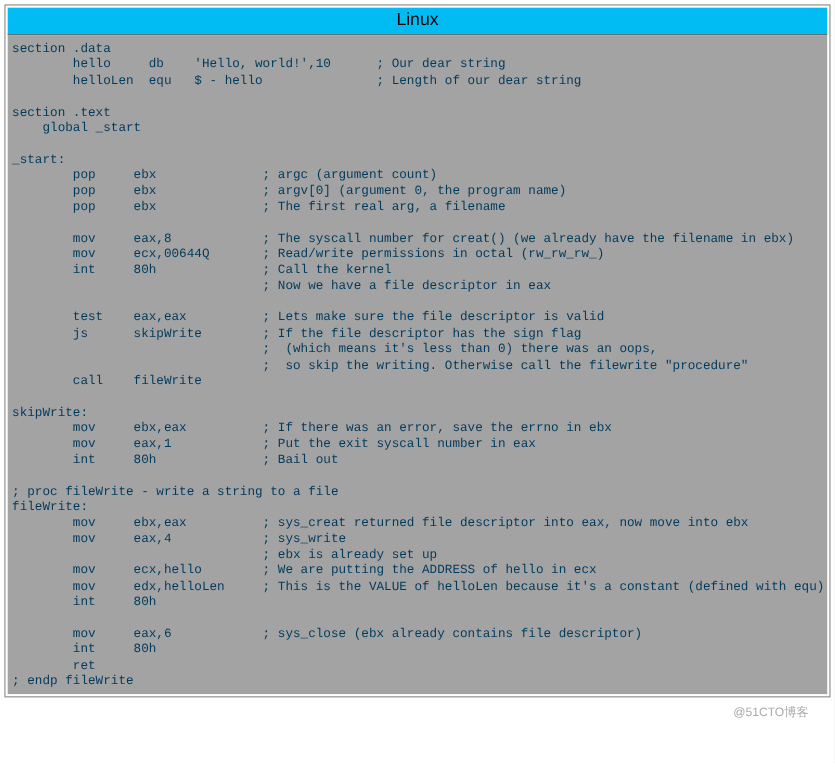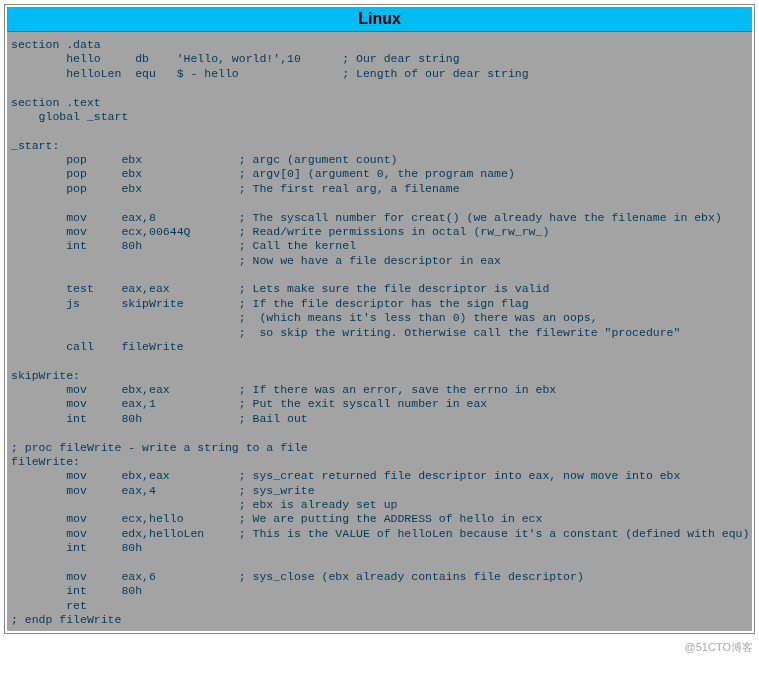--- a/index.html
+++ b/index.html
@@ -16,36 +16,35 @@
     padding: 2px;
   }
   .header {
     background: #00bcf2;
     text-align: center;
     font-family: Verdana, sans-serif;
     font-size: 16px;
     padding: 3px 0 3px 0;
     border-bottom: 1px solid #666;
     color: #000;
-    font-weight: bold;
   }
   .code {
     background: #a3a3a3;
     color: #003a5c;
     padding: 6px 4px 4px 4px;
     white-space: pre;
     line-height: 1.25;
     font-size: 11.5px;
     overflow: hidden;
   }
   .watermark {
     text-align: right;
     font-size: 11px;
     color: #aaa;
-    padding: 2px 6px;
+    padding: 2px 24px;
     font-family: sans-serif;
   }
 </style>
 </head>
 <body>
 
 <div class="outer">
   <div class="header">
     <span>Linux</span>
   </div>

